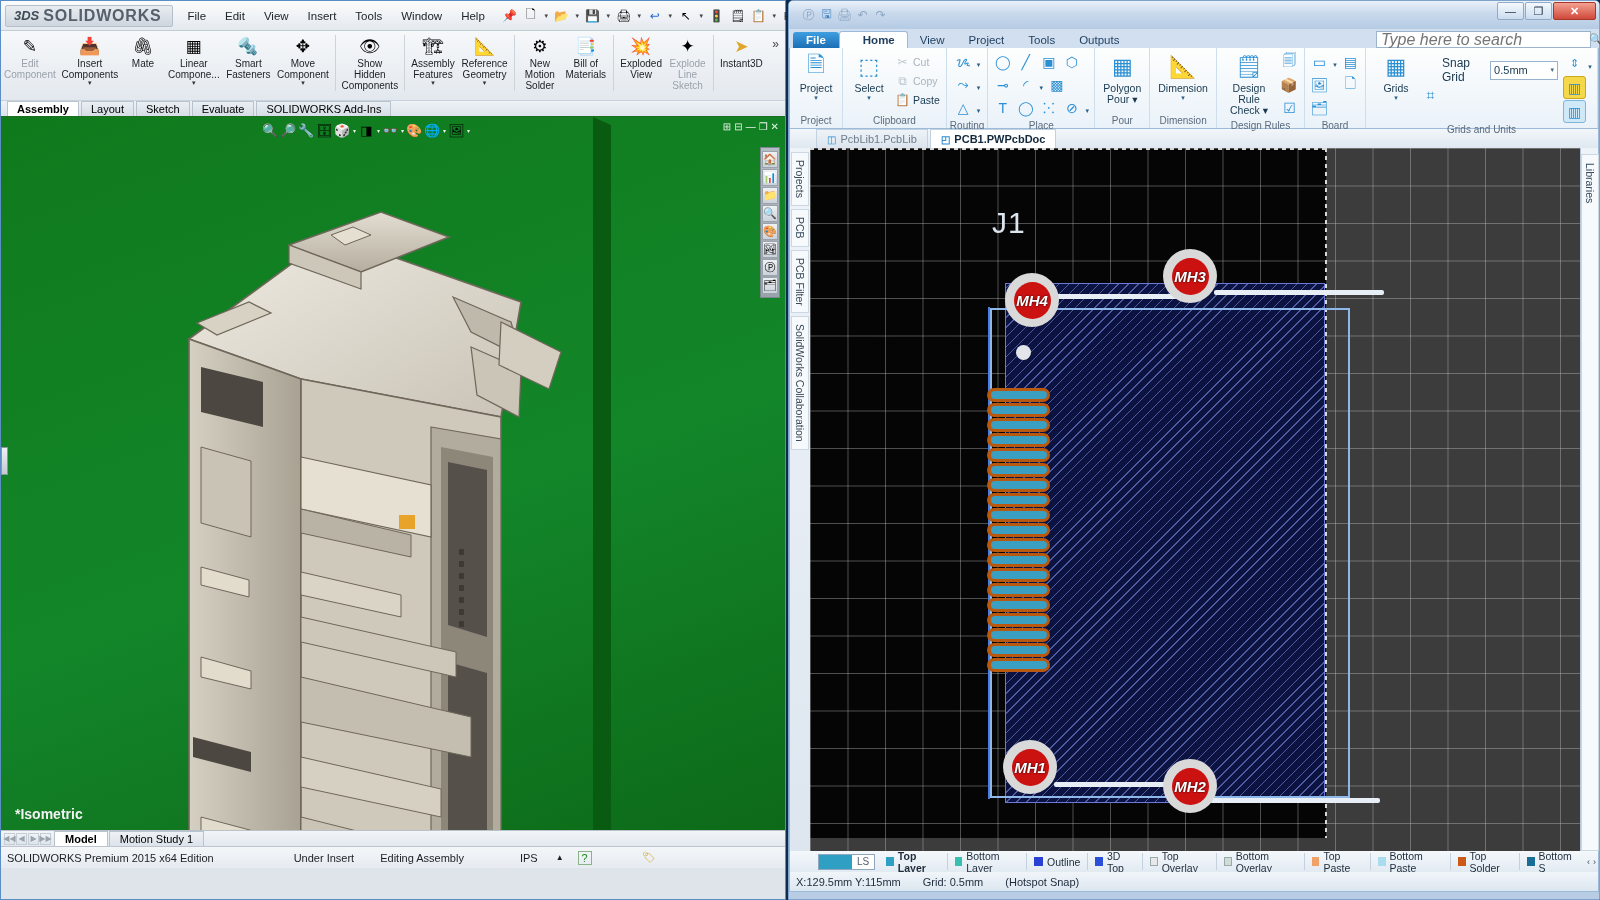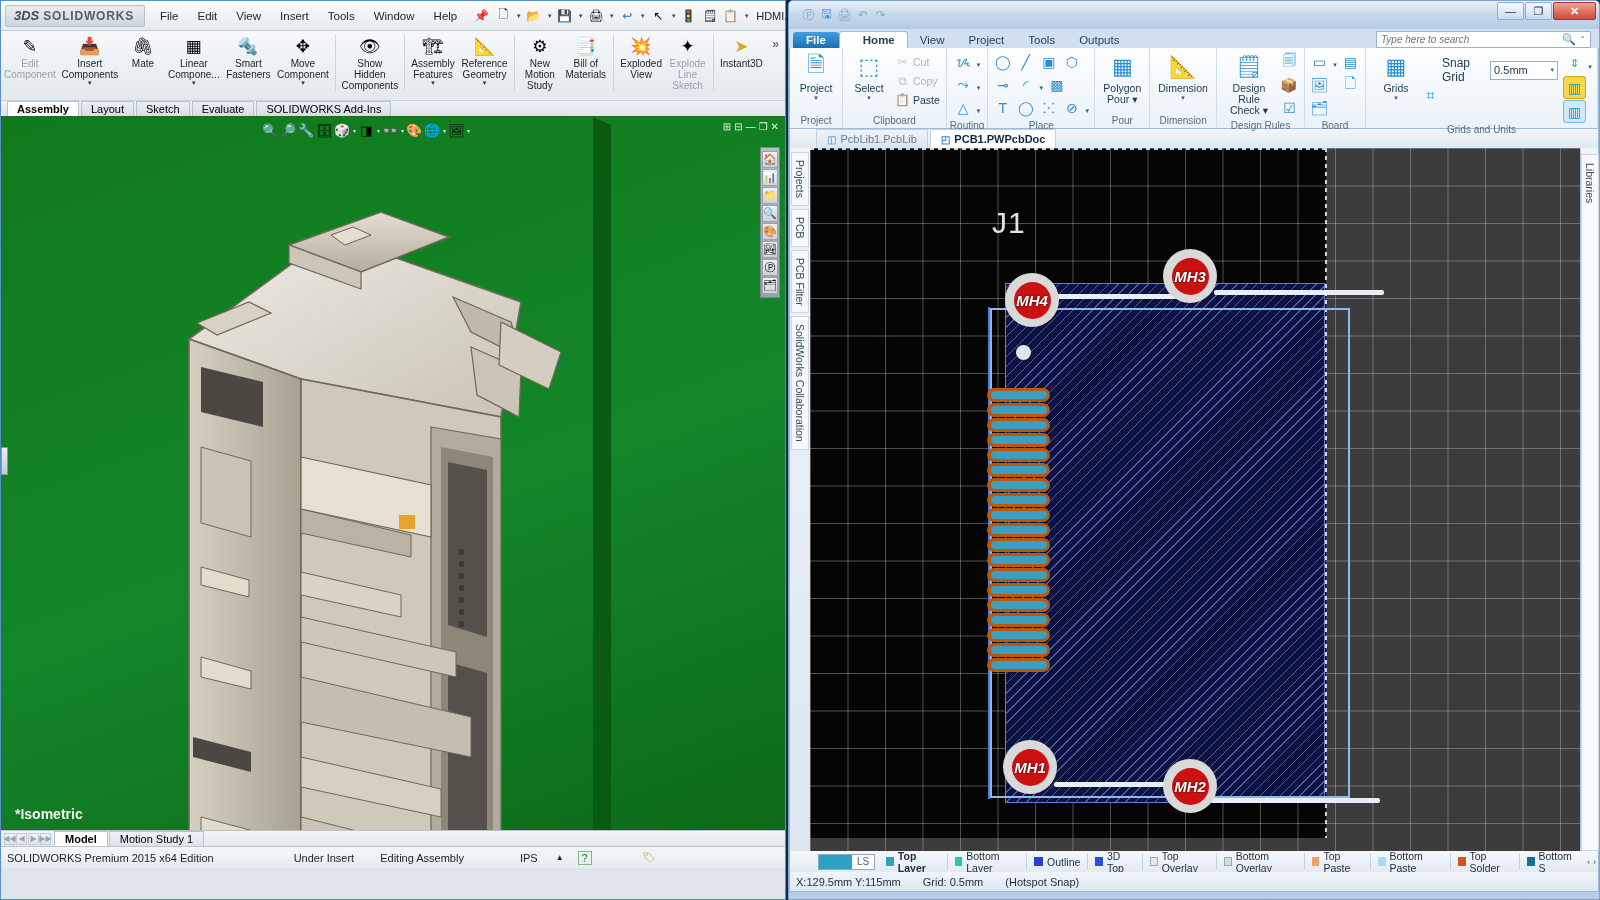--- a/index.html
+++ b/index.html
@@ -11,21 +11,21 @@
   .app { position:absolute; top:0; }
   
   #sw { left:0; width:786px; height:900px; background:#dfe4ea;
         border:1px solid #5b8ec4; }
   .sw-menubar { height:30px; background:linear-gradient(#fcfcfc,#e4e9ef);
         display:flex; align-items:center; border-bottom:1px solid #c2ccd6; }
   .sw-logo { display:flex; align-items:center; gap:4px; padding:0 10px 0 8px;
         height:22px; margin:0 6px 0 4px; background:linear-gradient(#e9edf1,#cdd5de);
         border:1px solid #b6c0ca; border-radius:2px; }
   .sw-logo .ds { font-weight:bold; font-style:italic; font-size:13px; color:#3f4a55;}
-  .sw-logo .nm { font-weight:bold; font-size:12px; color:#55606b; letter-spacing:.8px;}
+  .sw-logo .nm { font-weight:bold; font-size:16px; color:#55606b; letter-spacing:.8px;}
   .sw-menu { display:flex; gap:1px; }
   .sw-menu span { padding:3px 9px; color:#20262c; font-size:11.5px; cursor:default;}
   .sw-qat { display:flex; align-items:center; gap:1px; margin-left:6px; }
   .qbtn { width:20px; height:20px; display:flex; align-items:center; justify-content:center;
           font-size:12px; cursor:default; }
   .qcaret { font-size:7px; color:#444; width:9px; text-align:center;}
   .sw-ribbon { height:70px; background:linear-gradient(#f6f8fa,#e3e8ee);
         display:flex; align-items:flex-start; border-bottom:1px solid #c9d2db; padding-top:2px;}
   .sw-cmd { width:auto; min-width:44px; padding:1px 6px; text-align:center; cursor:default;
         display:flex; flex-direction:column; align-items:center; }
@@ -92,21 +92,21 @@
   .pw-tabbar { height:19px; display:flex; align-items:flex-end; padding-left:4px;
         position:relative;}
   .ft { padding:2px 13px 2px; font-size:11.5px; color:#fff; font-weight:bold; cursor:default;
         background:linear-gradient(#3f9fe0,#1c6fb5); border-radius:3px 3px 0 0;}
   .rt { padding:2px 12px; font-size:11.5px; color:#1d3c5c; cursor:default; }
   .rt.act { background:#fdfefe; border:1px solid #9cbada; border-bottom:none;
         border-radius:3px 3px 0 0; font-weight:bold;padding-left:23px;}
   .pw-search { position:absolute; right:8px; bottom:0; width:215px; height:17px;
         background:#fff; border:1px solid #9bb4cd; display:flex; align-items:center;
         padding:0 4px; }
-  .pw-search input { border:none; outline:none; flex:1; font-size:10px; font-style:italic;
+  .pw-search input { border:none; outline:none; flex:1; font-size:16px; font-style:italic;
         color:#7b8794; font-family:"Liberation Sans",sans-serif; background:transparent;}
   .pw-ribbon { height:81px; background:linear-gradient(#fdfefe,#eaf2f9); display:flex;
         border:1px solid #9cbada; border-top:none; }
   .grp { display:flex; flex-direction:column; align-items:center; justify-content:space-between;
         border-right:1px solid #cfdeec; padding:2px 3px 0;}
   .grp .gbody { display:flex; align-items:flex-start; flex:1; }
   .grp .glabel { font-size:10px; color:#5a6b7d; padding:1px 0 2px; }
   .big { width:auto; min-width:46px; padding:1px 5px; display:flex; flex-direction:column;
         align-items:center; cursor:default; }
   .big .bi { height:32px; display:flex; align-items:center; font-size:22px; color:#2b8fd4;}
@@ -296,21 +296,21 @@
       <span class="ico">📐</span>
       <span class="lb">Reference</span>
       <span class="lb">Geometry</span>
       <span class="dn">▾</span>
     </div>
     <div class="sw-sep"></div>
     <div class="sw-cmd">
       <span class="ico">⚙</span>
       <span class="lb">New</span>
       <span class="lb">Motion</span>
-      <span class="lb">Study</span>
+      <span class="lb">Solder</span>
     </div>
     <div class="sw-cmd">
       <span class="ico">📑</span>
       <span class="lb">Bill of</span>
       <span class="lb">Materials</span>
     </div>
     <div class="sw-sep"></div>
     <div class="sw-cmd">
       <span class="ico">💥</span>
       <span class="lb">Exploded</span>

